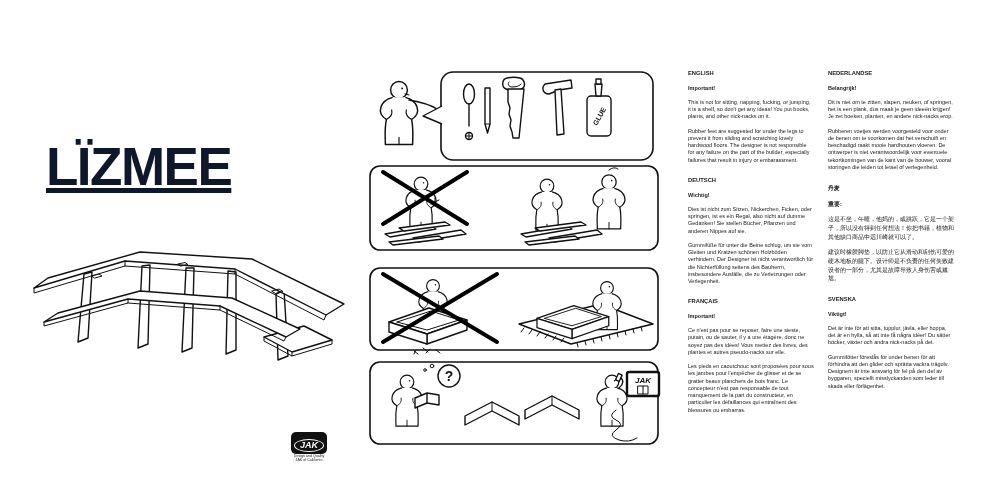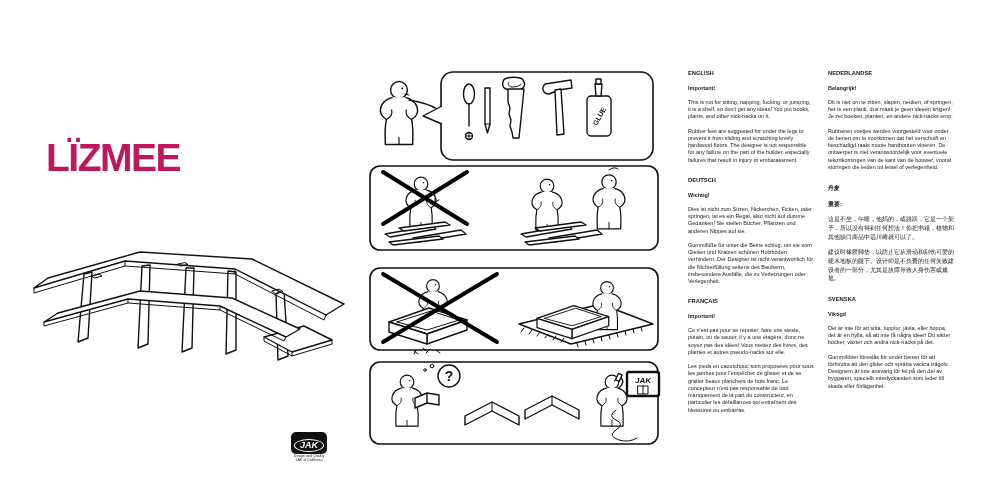--- a/index.html
+++ b/index.html
@@ -1,21 +1,21 @@
 <!DOCTYPE html>
 <html><head>
 <meta charset="utf-8">
 <style>
   html,body{margin:0;padding:0;background:#fff;}
   #canvas{position:relative;width:1000px;height:500px;background:#fff;overflow:hidden;
           font-family:"Liberation Sans",sans-serif;color:#1a1a1a;}
 
   
-  #product-title{position:absolute;left:46px;top:136px;font-size:39px;font-weight:bold;
-                 letter-spacing:-1.5px;color:#be185d;}
+  #product-title{position:absolute;left:46px;top:136px;font-size:53px;font-weight:bold;
+                 letter-spacing:-1.5px;color:#0f172a;text-decoration:underline;}
   #furniture{position:absolute;left:28px;top:236px;}
   #jak-logo{position:absolute;left:286px;top:432px;width:46px;text-align:center;}
   #jak-badge{display:inline-block;background:#111;color:#fff;border-radius:5px;padding:2px 3px;}
   #jak-badge .oval{display:inline-block;border:1px solid #fff;border-radius:50%;
                    padding:0 5px;font-weight:bold;font-style:italic;font-size:9px;line-height:11px;}
   .jak-tag{font-size:3.6px;line-height:1.25;color:#222;}
 
   
   #panel-column{position:absolute;left:369px;top:66px;}
 

